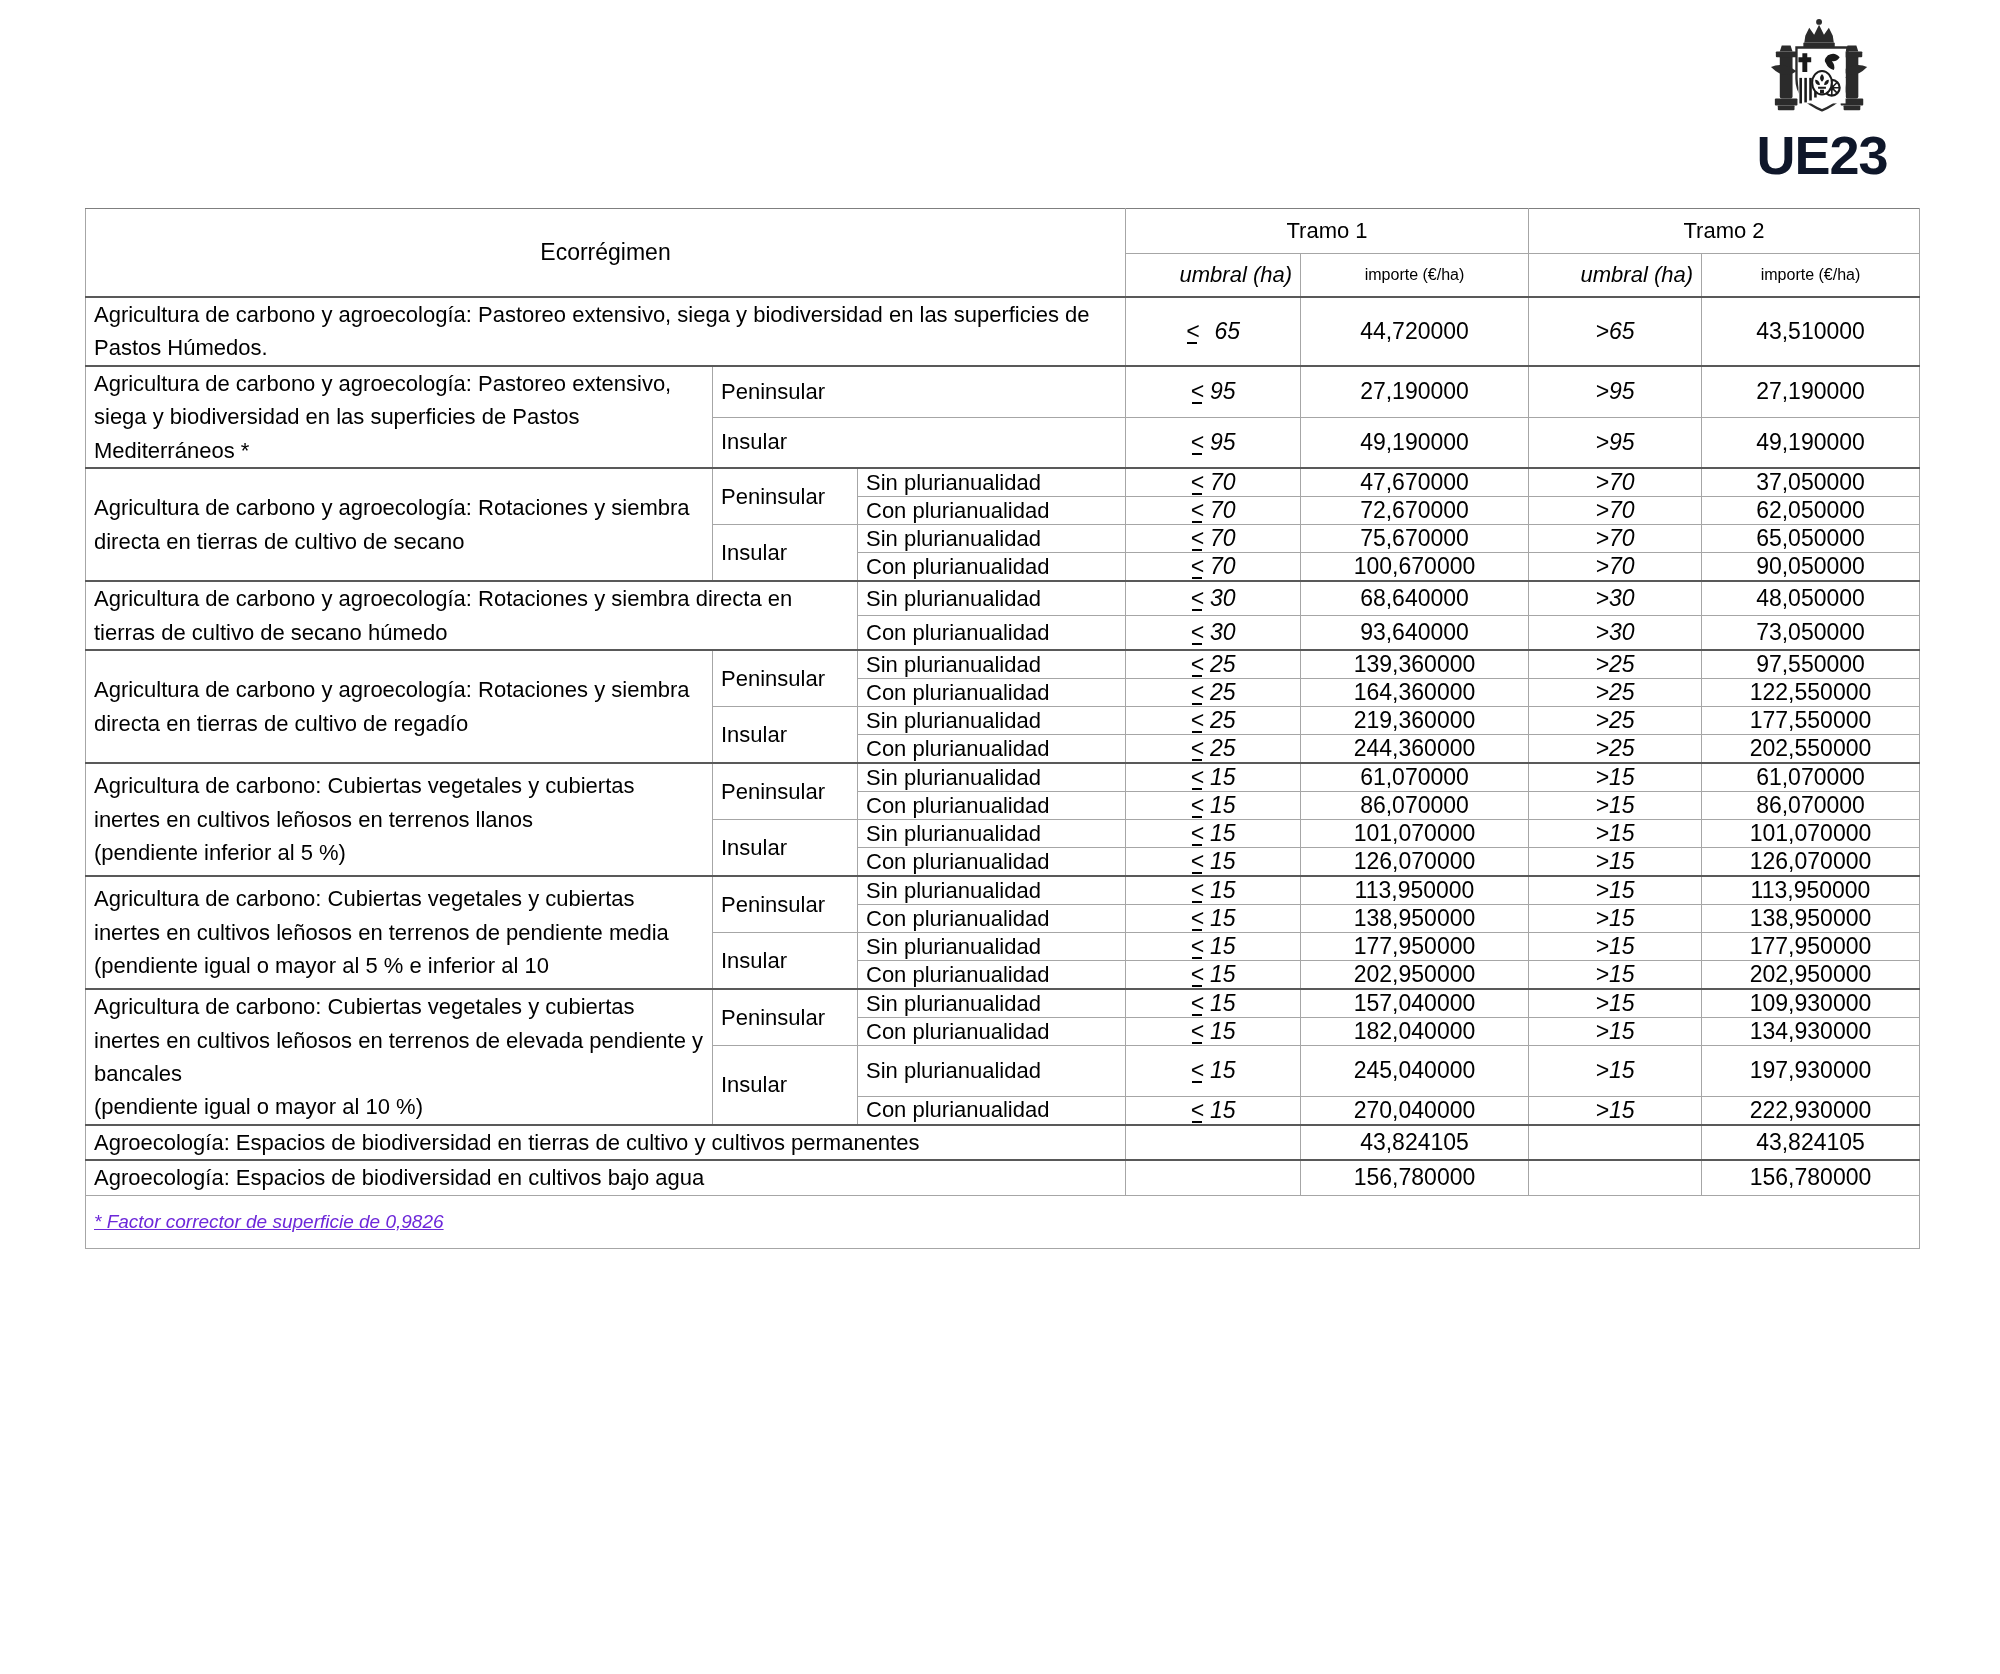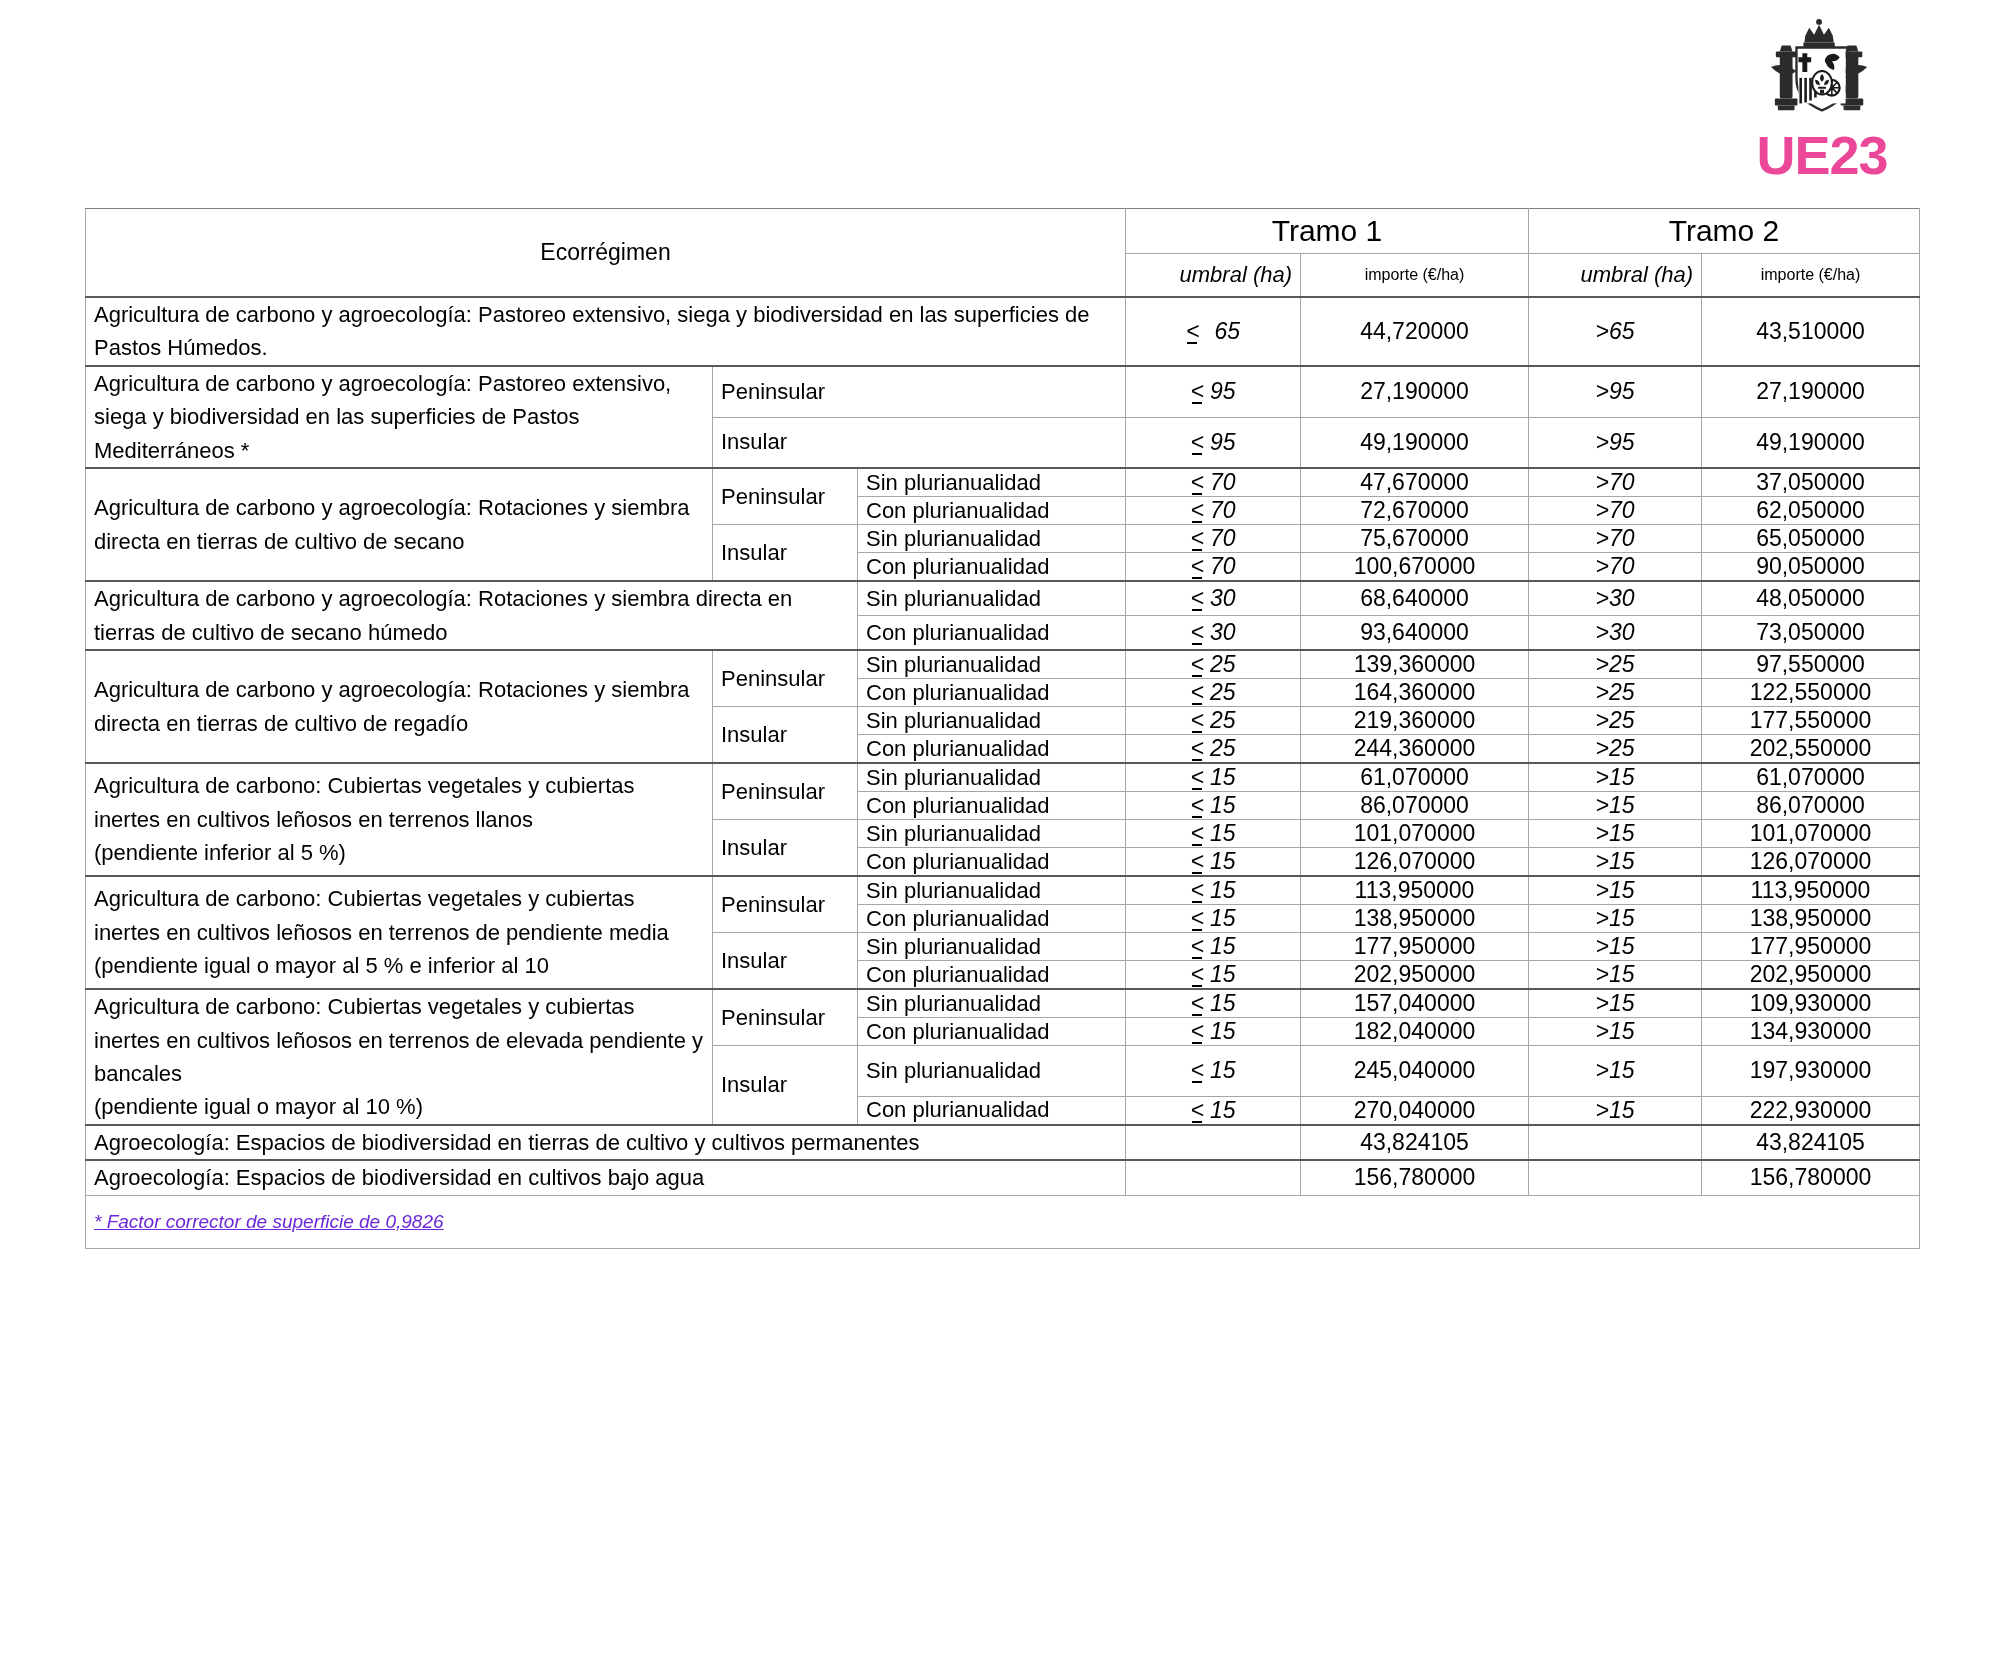--- a/index.html
+++ b/index.html
@@ -35,21 +35,21 @@
     width: 118px;
     height: 108px;
   }
   .logo-wordmark {
     font-family: "Liberation Sans", sans-serif;
     font-weight: bold;
     font-size: 54px;
     letter-spacing: -1px;
     line-height: 1;
     margin-top: 2px;
-    color: #ec4899;
+    color: #0f172a;
   }
 
   
   .table-wrap {
     position: absolute;
     left: 85px;
     top: 208px;
     width: 1834px;
   }
   table.eco {
@@ -72,21 +72,21 @@
 
   
   th.h-eco {
     text-align: center;
     font-weight: bold;
     font-size: 23px;
   }
   th.h-tramo {
     text-align: center;
     font-weight: bold;
-    font-size: 30px;
+    font-size: 22px;
     height: 44px;
   }
   th.h-umbral {
     text-align: right;
     font-weight: bold;
     font-style: italic;
     font-size: 22px;
     height: 42px;
   }
   th.h-importe {

